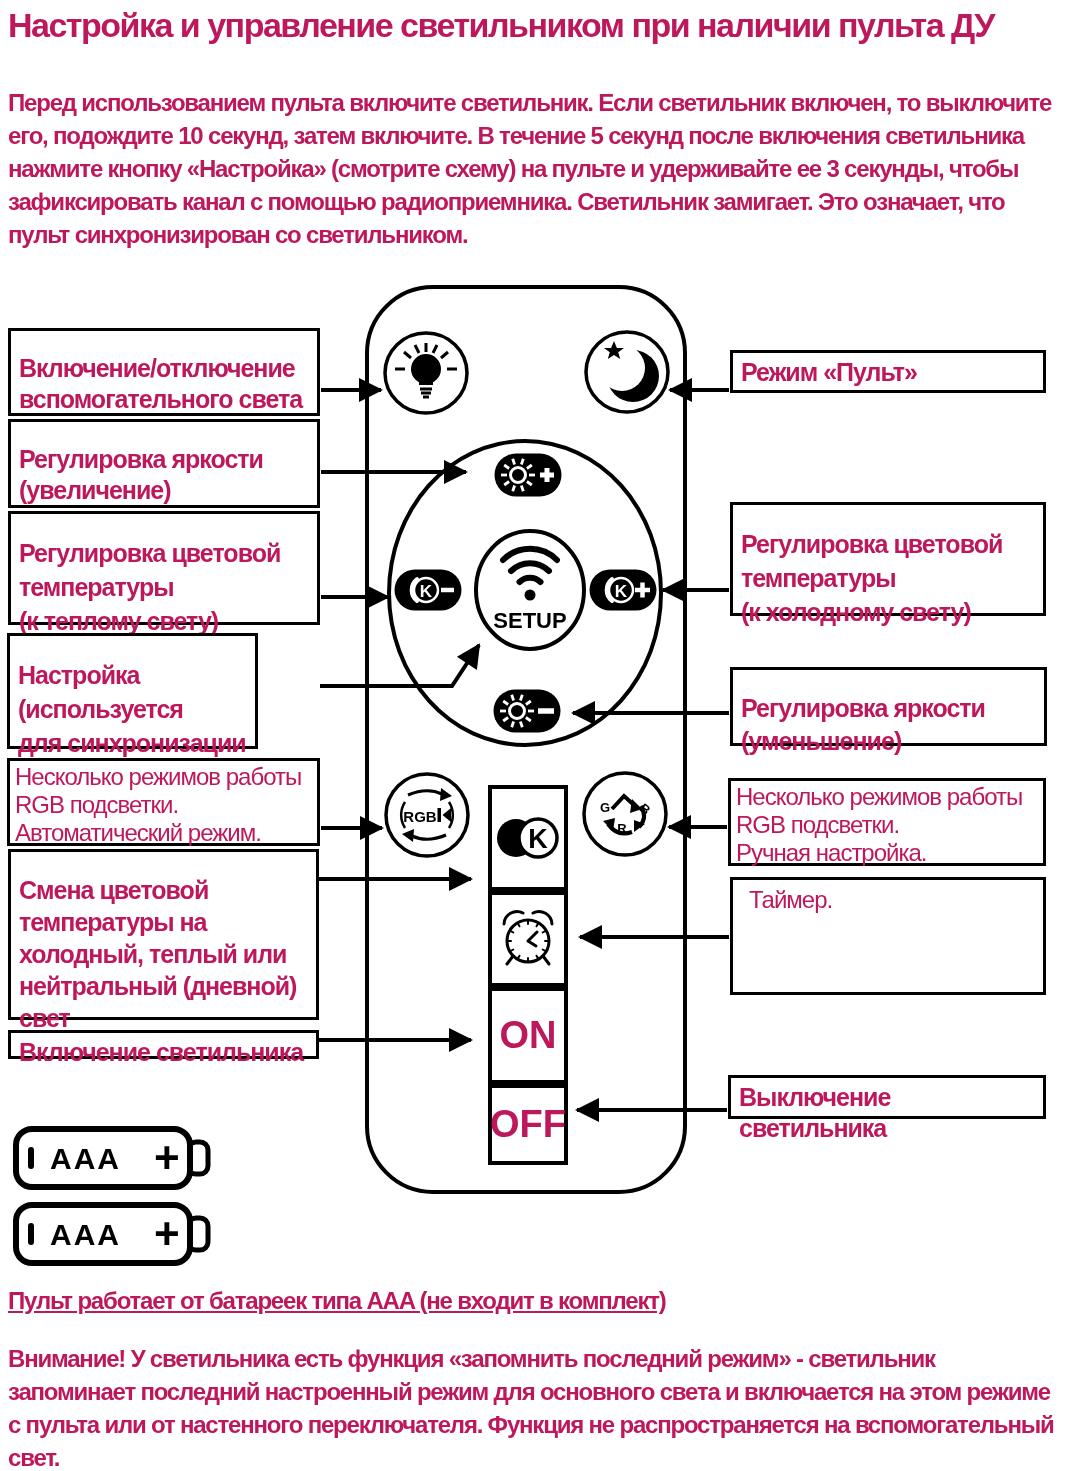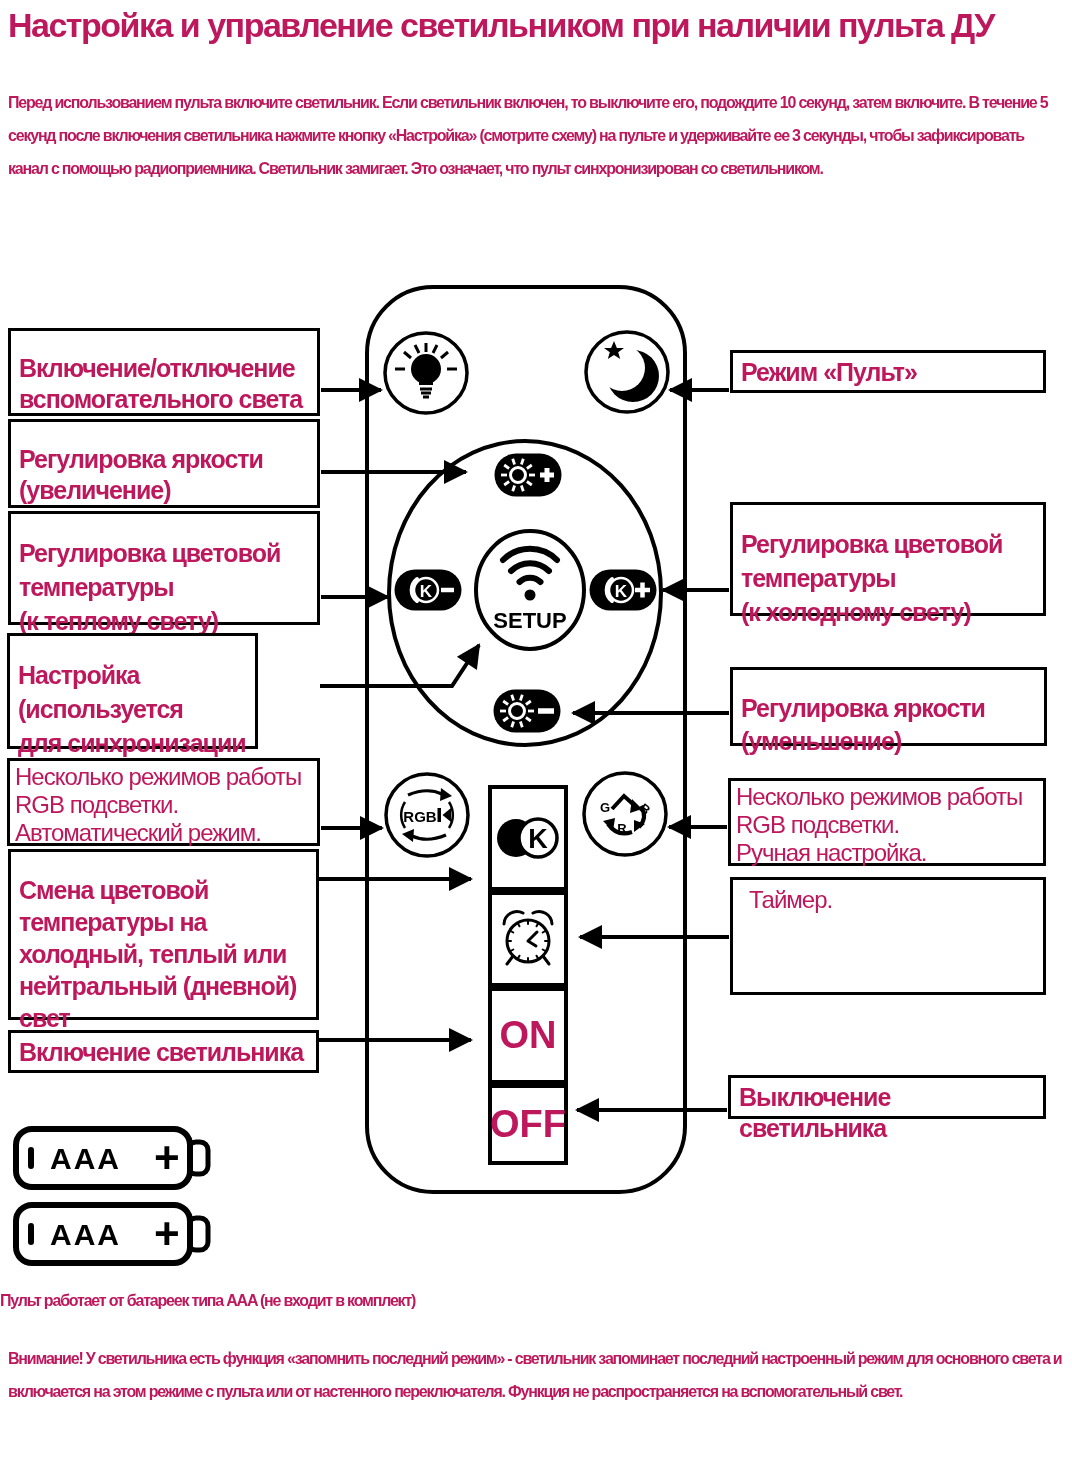--- a/index.html
+++ b/index.html
@@ -1,20 +1,20 @@
 <!DOCTYPE html>
 <html><head>
 <meta charset="utf-8">
 <style>
   html,body{margin:0;padding:0;background:#fff;}
   .page{position:relative;width:1072px;height:1471px;background:#fff;color:#be185d;
         font-family:"Liberation Sans", sans-serif;overflow:hidden;}
   .abs{position:absolute;}
   .title{position:absolute;margin:0;font-size:34px;font-weight:bold;letter-spacing:-1.5px;white-space:nowrap;}
-  .para{position:absolute;margin:0;font-size:16px;font-weight:bold;line-height:33px;letter-spacing:-1.2px;}
+  .para{position:absolute;margin:0;font-size:24px;font-weight:bold;line-height:33px;letter-spacing:-1.2px;}
   .cal{position:absolute;border:3px solid #000;background:#fff;box-sizing:border-box;
        font-size:25px;font-weight:bold;line-height:31px;letter-spacing:-1px;
        white-space:pre-line;padding:22px 8px;}
   .cal.light{font-weight:normal;font-size:24px;line-height:28px;padding:2px 5px;}
   .remote{position:absolute;border:4px solid #000;border-radius:68px;background:#fff;box-sizing:border-box;}
   .oval{position:absolute;border:4px solid #000;border-radius:50%;box-sizing:border-box;background:#fff;}
   .btncol{position:absolute;border:4px solid #000;background:#fff;box-sizing:border-box;}
   .cell{display:flex;align-items:center;justify-content:center;box-sizing:border-box;}
   .cell.bt{border-top:8px solid #000000;}
   .onoff{font-weight:bold;font-size:38px;}
@@ -41,21 +41,21 @@
 для синхронизации
 пульта и светильника)</div>
   <div class="cal light" style="left:7px;top:758px;width:313px;height:88px;">Несколько режимов работы
 RGB подсветки.
 Автоматический режим.</div>
   <div class="cal" style="left:8px;top:849px;width:311px;height:171px;line-height:32px;">Смена цветовой
 температуры на
 холодный, теплый или
 нейтральный (дневной)
 свет</div>
-  <div class="cal" style="left:8px;top:1030px;width:311px;height:43px;padding:4px 8px;">Включение светильника</div>
+  <div class="cal" style="left:8px;top:1030px;width:311px;height:29px;padding:4px 8px;">Включение светильника</div>
 
   <div class="cal" style="left:730px;top:350px;width:316px;height:43px;padding:4px 8px;">Режим «Пульт»</div>
   <div class="cal" style="left:730px;top:502px;width:316px;height:114px;line-height:34px;">Регулировка цветовой
 температуры
 (к холодному свету)</div>
   <div class="cal" style="left:730px;top:667px;width:317px;height:79px;line-height:33px;">Регулировка яркости
 (уменьшение)</div>
   <div class="cal light" style="left:728px;top:778px;width:318px;height:88px;">Несколько режимов работы
 RGB подсветки.
 Ручная настройка.</div>
@@ -238,21 +238,21 @@
     <text x="142" y="49" font-size="44" font-weight="bold" fill="#000">+</text>
   </svg>
   <svg class="abs" style="left:12px;top:1200px;" width="200" height="68" viewBox="0 0 200 68">
     <rect x="176" y="18" width="20" height="32" rx="8" fill="#fff" stroke="#000" stroke-width="5"></rect>
     <rect x="4" y="5" width="174" height="58" rx="16" fill="#fff" stroke="#000" stroke-width="6"></rect>
     <rect x="16" y="23" width="6" height="22" rx="3" fill="#000"></rect>
     <text x="38" y="45" font-size="30" font-weight="bold" letter-spacing="2" fill="#000">AAA</text>
     <text x="142" y="49" font-size="44" font-weight="bold" fill="#000">+</text>
   </svg>
 
-  <p class="para" style="left:0;top:1284px;width:1058px;">Пульт работает от батареек типа AAA (не входит в комплект)</p>
+  <p class="para" style="left:8px;top:1284px;width:1058px;text-decoration:underline;">Пульт работает от батареек типа AAA (не входит в комплект)</p>
   <p class="para" style="left:8px;top:1342px;width:1058px;">Внимание! У светильника есть функция «запомнить последний режим» - светильник запоминает последний настроенный режим для основного света и включается на этом режиме с пульта или от настенного переключателя. Функция не распространяется на вспомогательный свет.</p>
 
   <svg class="arrows" width="1072" height="1471" viewBox="0 0 1072 1471">
     <defs>
       <marker id="mArr" viewBox="0 0 12 12" refX="11" refY="6" markerWidth="7.5" markerHeight="6" orient="auto">
         <path d="M0 0 L12 6 L0 12 Z" fill="#000"></path>
       </marker>
     </defs>
     <g stroke="#000" stroke-width="4" fill="none">
       <line x1="321" y1="390" x2="381" y2="390" marker-end="url(#mArr)"></line>

